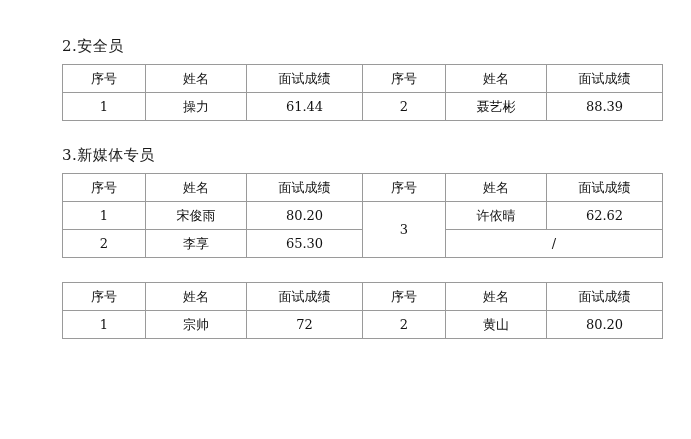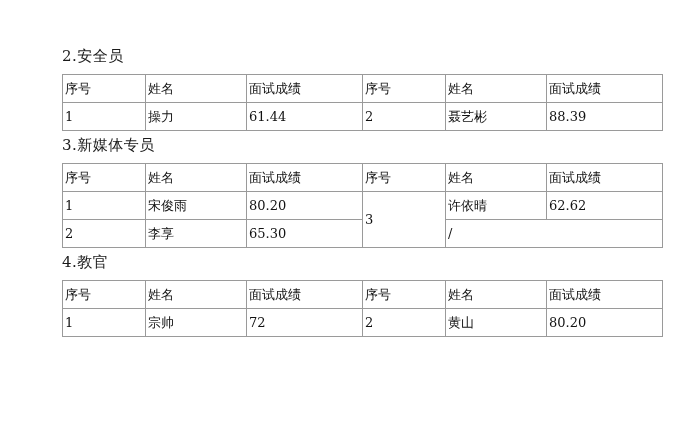--- a/index.html
+++ b/index.html
@@ -12,43 +12,44 @@
     background: #ffffff;
     font-family: "DejaVu Sans", "Liberation Sans", sans-serif;
     color: #000000;
     overflow: hidden;
   }
   .page {
     position: relative;
     width: 691px;
     height: 439px;
     box-sizing: border-box;
-    padding: 46px 58px 0 62px;
+    padding: 36px 58px 0 62px;
   }
   .section-title {
     font-size: 15px;
     line-height: 20px;
     letter-spacing: 0.5px;
     margin: 0 0 8px 0;
     font-family: "DejaVu Serif", "Liberation Serif", serif;
     font-weight: normal;
     color: #1a1a1a;
   }
   .section + .section {
-    margin-top: 4px;
+    margin-top: 24px;
   }
   table.grid {
     border-collapse: collapse;
     width: 570px;
     table-layout: fixed;
     font-family: "DejaVu Serif", "Liberation Serif", serif;
   }
   table.grid td {
     border: 1px solid #9a9a9a;
     height: 27px;
+    text-align: center;
     vertical-align: middle;
     font-size: 13px;
     color: #111111;
     padding: 0 2px;
     white-space: nowrap;
     overflow: hidden;
   }
   table.grid td.head {
     font-size: 13px;
   }
@@ -113,21 +114,20 @@
           <td class="c0">2</td>
           <td class="c1">李享</td>
           <td class="c2">65.30</td>
           <td class="empty-cell" colspan="2">/</td>
         </tr>
       </tbody>
     </table>
   </div>
 
   <div class="section">
-    <div class="section-title">4.教官</div>
     <table class="grid">
       <tbody>
         <tr>
           <td class="head c0">序号</td>
           <td class="head c1">姓名</td>
           <td class="head c2">面试成绩</td>
           <td class="head c3">序号</td>
           <td class="head c4">姓名</td>
           <td class="head c5">面试成绩</td>
         </tr>

